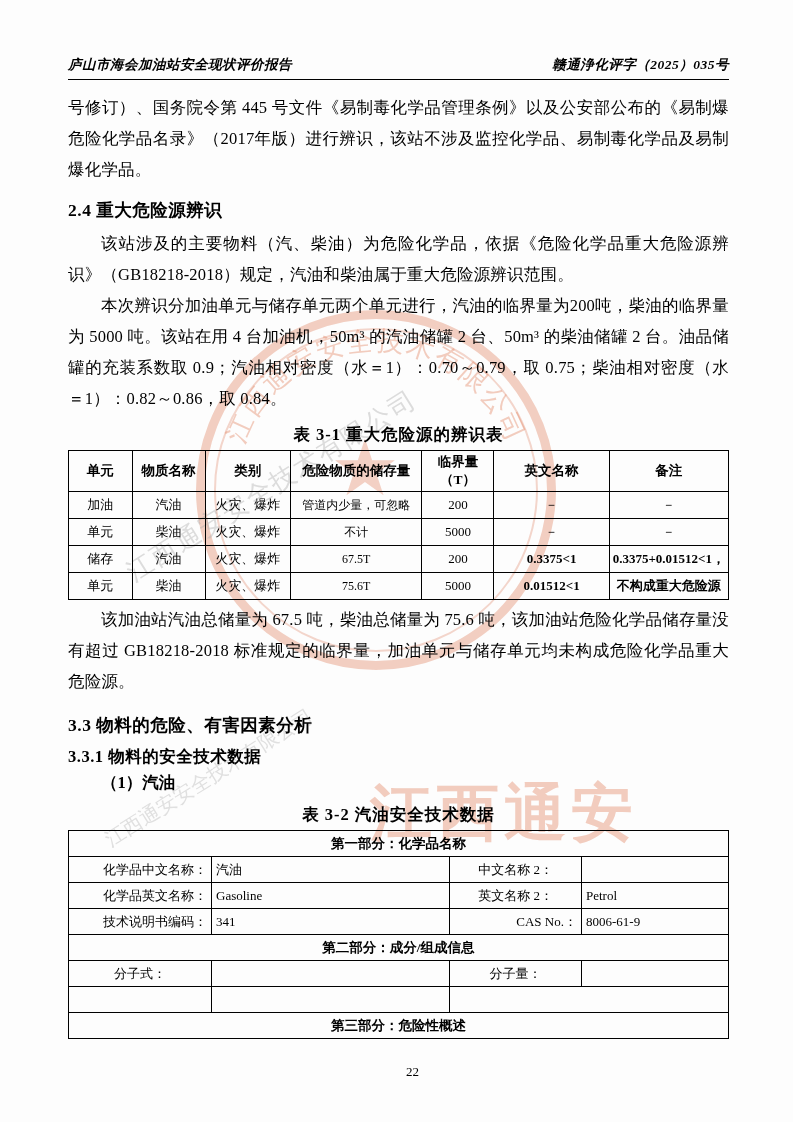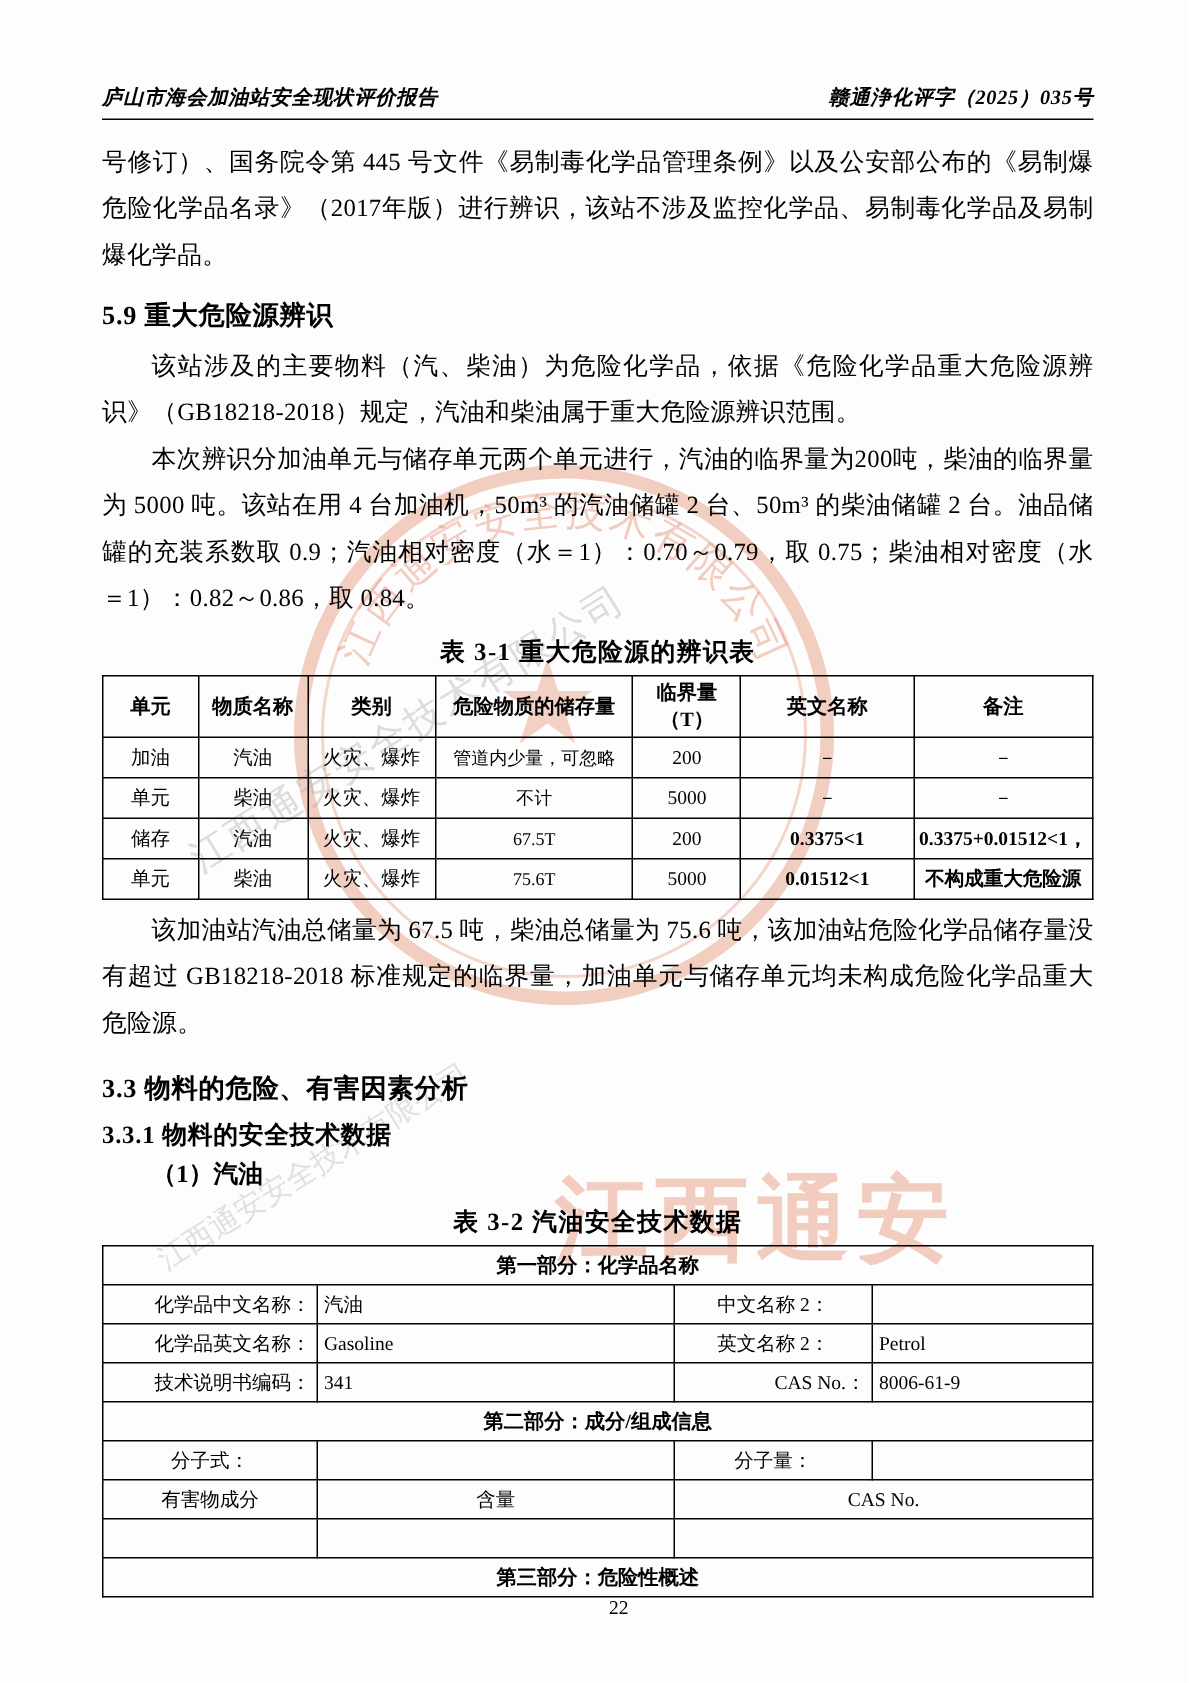--- a/index.html
+++ b/index.html
@@ -207,21 +207,21 @@
   <div class="content">
 
     <div class="runhead">
       <div class="runhead-left">庐山市海会加油站安全现状评价报告</div>
       <div class="runhead-right">赣通浄化评字（2025）035号</div>
     </div>
     <div class="rule"></div>
 
     <p class="body">号修订）、国务院令第 445 号文件《易制毒化学品管理条例》以及公安部公布的《易制爆危险化学品名录》（2017年版）进行辨识，该站不涉及监控化学品、易制毒化学品及易制爆化学品。</p>
 
-    <h2 class="sec">5.9 重大危险源辨识</h2>
+    <h2 class="sec">2.4 重大危险源辨识</h2>
 
     <p class="body indent">该站涉及的主要物料（汽、柴油）为危险化学品，依据《危险化学品重大危险源辨识》（GB18218-2018）规定，汽油和柴油属于重大危险源辨识范围。</p>
     <p class="body indent">本次辨识分加油单元与储存单元两个单元进行，汽油的临界量为200吨，柴油的临界量为 5000 吨。该站在用 4 台加油机，50m³ 的汽油储罐 2 台、50m³ 的柴油储罐 2 台。油品储罐的充装系数取 0.9；汽油相对密度（水＝1）：0.70～0.79，取 0.75；柴油相对密度（水＝1）：0.82～0.86，取 0.84。</p>
 
     <div class="tbl-caption">表 3-1  重大危险源的辨识表</div>
 
     <table class="t31">
       <thead>
         <tr>
           <td style="width:58px;">单元</td>
@@ -307,25 +307,20 @@
         <tr>
           <td colspan="4" class="sechead">第二部分：成分/组成信息</td>
         </tr>
         <tr>
           <td class="ctr">分子式：</td>
           <td class="val">&nbsp;</td>
           <td class="ctr">分子量：</td>
           <td class="val">&nbsp;</td>
         </tr>
         <tr>
-          <td class="ctr">有害物成分</td>
-          <td class="ctr">含量</td>
-          <td colspan="2" class="ctr">CAS No.</td>
-        </tr>
-        <tr>
           <td class="ctr">&nbsp;</td>
           <td class="ctr">&nbsp;</td>
           <td colspan="2" class="ctr">&nbsp;</td>
         </tr>
         <tr>
           <td colspan="4" class="sechead">第三部分：危险性概述</td>
         </tr>
       </tbody>
     </table>
 

